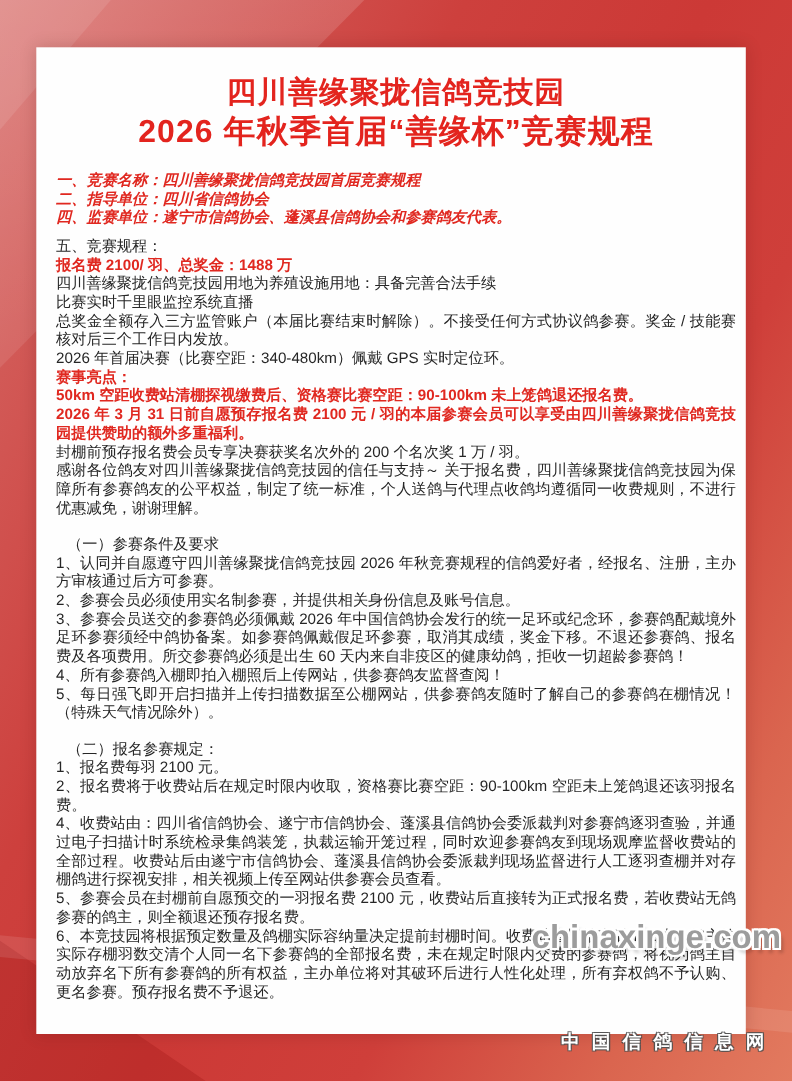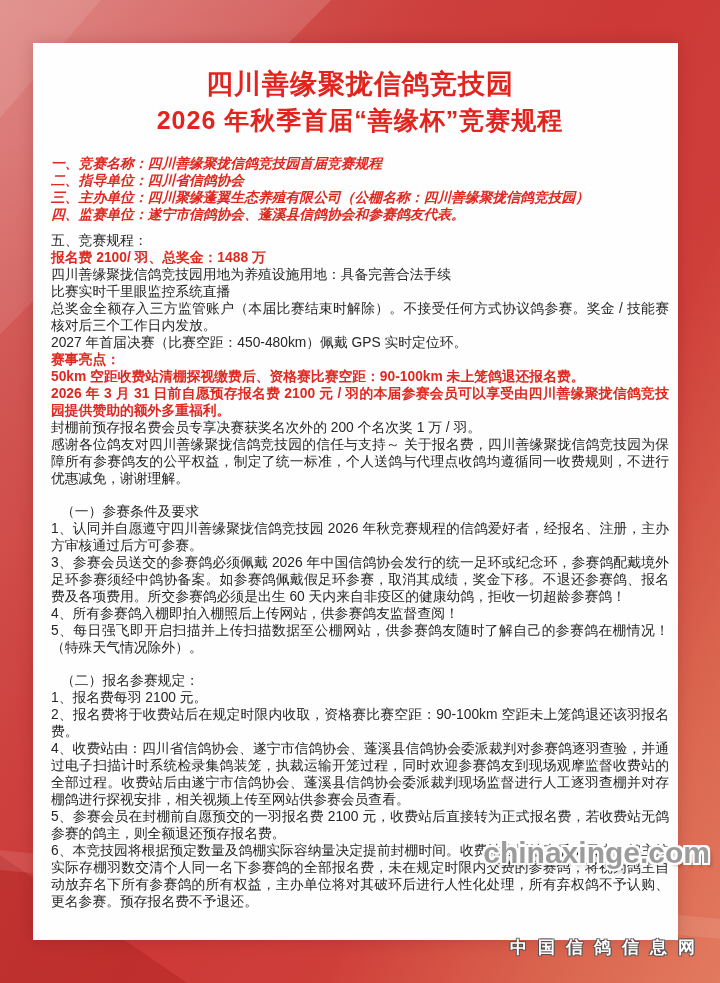--- a/index.html
+++ b/index.html
@@ -13,21 +13,21 @@
   .facet-tl2{background:rgba(255,255,255,.10);clip-path:polygon(0 12%,14% 0,0 0);}
   .facet-bl{background:rgba(140,8,8,.22);clip-path:polygon(0 87%,0 100%,26% 100%);}
   .facet-band{background:rgba(255,255,255,.10);clip-path:polygon(0 88.5%,100% 95.5%,100% 93.5%,0 86.5%);}
   .page{
     position:absolute;left:33px;top:43px;width:645px;height:897px;
     background:#fefefe;box-shadow:0 0 14px rgba(60,0,0,.18);
     padding:26px 9px 0 18px;box-sizing:border-box;overflow:hidden;
   }
   .title{text-align:center;margin-bottom:18px;}
   .t1{font-size:27px;line-height:31px;font-weight:bold;color:#e3241e;letter-spacing:1px;}
-  .t2{font-size:25px;line-height:34px;font-weight:bold;color:#e3241e;letter-spacing:1px;margin-top:3px;}
+  .t2{font-size:29px;line-height:34px;font-weight:bold;color:#e3241e;letter-spacing:1px;margin-top:3px;}
   .para{font-size:13.8px;line-height:17px;color:#262626;text-align:justify;}
   .red{color:#e02820;font-weight:bold;}
   .black{color:#262626;}
   .gap{margin-top:16px;}
   .gap-sm{margin-top:9px;}
   .indent{padding-left:10px;}
   .org .para{color:#e02820;font-weight:bold;font-style:italic;}
   .wm-domain{
     position:absolute;top:836px;right:10px;
     font-size:30px;font-weight:bold;color:#9c9c9c;letter-spacing:0;
@@ -51,39 +51,39 @@
   <div class="page">
     <div class="title">
       <div class="t1">四川善缘聚拢信鸽竞技园</div>
       <div class="t2">2026 年秋季首届“善缘杯”竞赛规程</div>
     </div>
 
     <div class="org">
 
     <div class="para red">一、竞赛名称：四川善缘聚拢信鸽竞技园首届竞赛规程</div>
         <div class="para red">二、指导单位：四川省信鸽协会</div>
-        <div class="para red">三、主办单位：四川聚缘蓬翼生态养殖有限公司（公棚名称：四川善缘聚拢信鸽竞技园）</div>
         <div class="para red">四、监赛单位：遂宁市信鸽协会、蓬溪县信鸽协会和参赛鸽友代表。</div>
       </div>
 
     <div class="body-text">
 
     <div class="para black gap-sm">五、竞赛规程：</div>
         <div class="para red">报名费 2100/ 羽、总奖金：1488 万</div>
         <div class="para black">四川善缘聚拢信鸽竞技园用地为养殖设施用地：具备完善合法手续</div>
         <div class="para black">比赛实时千里眼监控系统直播</div>
         <div class="para black">总奖金全额存入三方监管账户（本届比赛结束时解除）。不接受任何方式协议鸽参赛。奖金 / 技能赛核对后三个工作日内发放。</div>
-        <div class="para black">2027 年首届决赛（比赛空距：450-480km）佩戴 GPS 实时定位环。</div>
+        <div class="para black">2026 年首届决赛（比赛空距：340-480km）佩戴 GPS 实时定位环。</div>
         <div class="para red">赛事亮点：</div>
         <div class="para red">50km 空距收费站清棚探视缴费后、资格赛比赛空距：90-100km 未上笼鸽退还报名费。</div>
         <div class="para red">2026 年 3 月 31 日前自愿预存报名费 2100 元 / 羽的本届参赛会员可以享受由四川善缘聚拢信鸽竞技园提供赞助的额外多重福利。</div>
         <div class="para black">封棚前预存报名费会员专享决赛获奖名次外的 200 个名次奖 1 万 / 羽。</div>
         <div class="para black">感谢各位鸽友对四川善缘聚拢信鸽竞技园的信任与支持～ 关于报名费，四川善缘聚拢信鸽竞技园为保障所有参赛鸽友的公平权益，制定了统一标准，个人送鸽与代理点收鸽均遵循同一收费规则，不进行优惠减免，谢谢理解。</div>
         <div class="para black gap indent">（一）参赛条件及要求</div>
         <div class="para black">1、认同并自愿遵守四川善缘聚拢信鸽竞技园 2026 年秋竞赛规程的信鸽爱好者，经报名、注册，主办方审核通过后方可参赛。</div>
+        <div class="para black">2、参赛会员必须使用实名制参赛，并提供相关身份信息及账号信息。</div>
         <div class="para black">3、参赛会员送交的参赛鸽必须佩戴 2026 年中国信鸽协会发行的统一足环或纪念环，参赛鸽配戴境外足环参赛须经中鸽协备案。如参赛鸽佩戴假足环参赛，取消其成绩，奖金下移。不退还参赛鸽、报名费及各项费用。所交参赛鸽必须是出生 60 天内来自非疫区的健康幼鸽，拒收一切超龄参赛鸽！</div>
         <div class="para black">4、所有参赛鸽入棚即拍入棚照后上传网站，供参赛鸽友监督查阅！</div>
         <div class="para black">5、每日强飞即开启扫描并上传扫描数据至公棚网站，供参赛鸽友随时了解自己的参赛鸽在棚情况！（特殊天气情况除外）。</div>
         <div class="para black gap indent">（二）报名参赛规定：</div>
         <div class="para black">1、报名费每羽 2100 元。</div>
         <div class="para black">2、报名费将于收费站后在规定时限内收取，资格赛比赛空距：90-100km 空距未上笼鸽退还该羽报名费。</div>
         <div class="para black">4、收费站由：四川省信鸽协会、遂宁市信鸽协会、蓬溪县信鸽协会委派裁判对参赛鸽逐羽查验，并通过电子扫描计时系统检录集鸽装笼，执裁运输开笼过程，同时欢迎参赛鸽友到现场观摩监督收费站的全部过程。收费站后由遂宁市信鸽协会、蓬溪县信鸽协会委派裁判现场监督进行人工逐羽查棚并对存棚鸽进行探视安排，相关视频上传至网站供参赛会员查看。</div>
         <div class="para black">5、参赛会员在封棚前自愿预交的一羽报名费 2100 元，收费站后直接转为正式报名费，若收费站无鸽参赛的鸽主，则全额退还预存报名费。</div>
         <div class="para black">6、本竞技园将根据预定数量及鸽棚实际容纳量决定提前封棚时间。收费站查棚结束后 7 日内，鸽主按实际存棚羽数交清个人同一名下参赛鸽的全部报名费，未在规定时限内交费的参赛鸽，将视为鸽主自动放弃名下所有参赛鸽的所有权益，主办单位将对其破环后进行人性化处理，所有弃权鸽不予认购、更名参赛。预存报名费不予退还。</div>
       </div>

